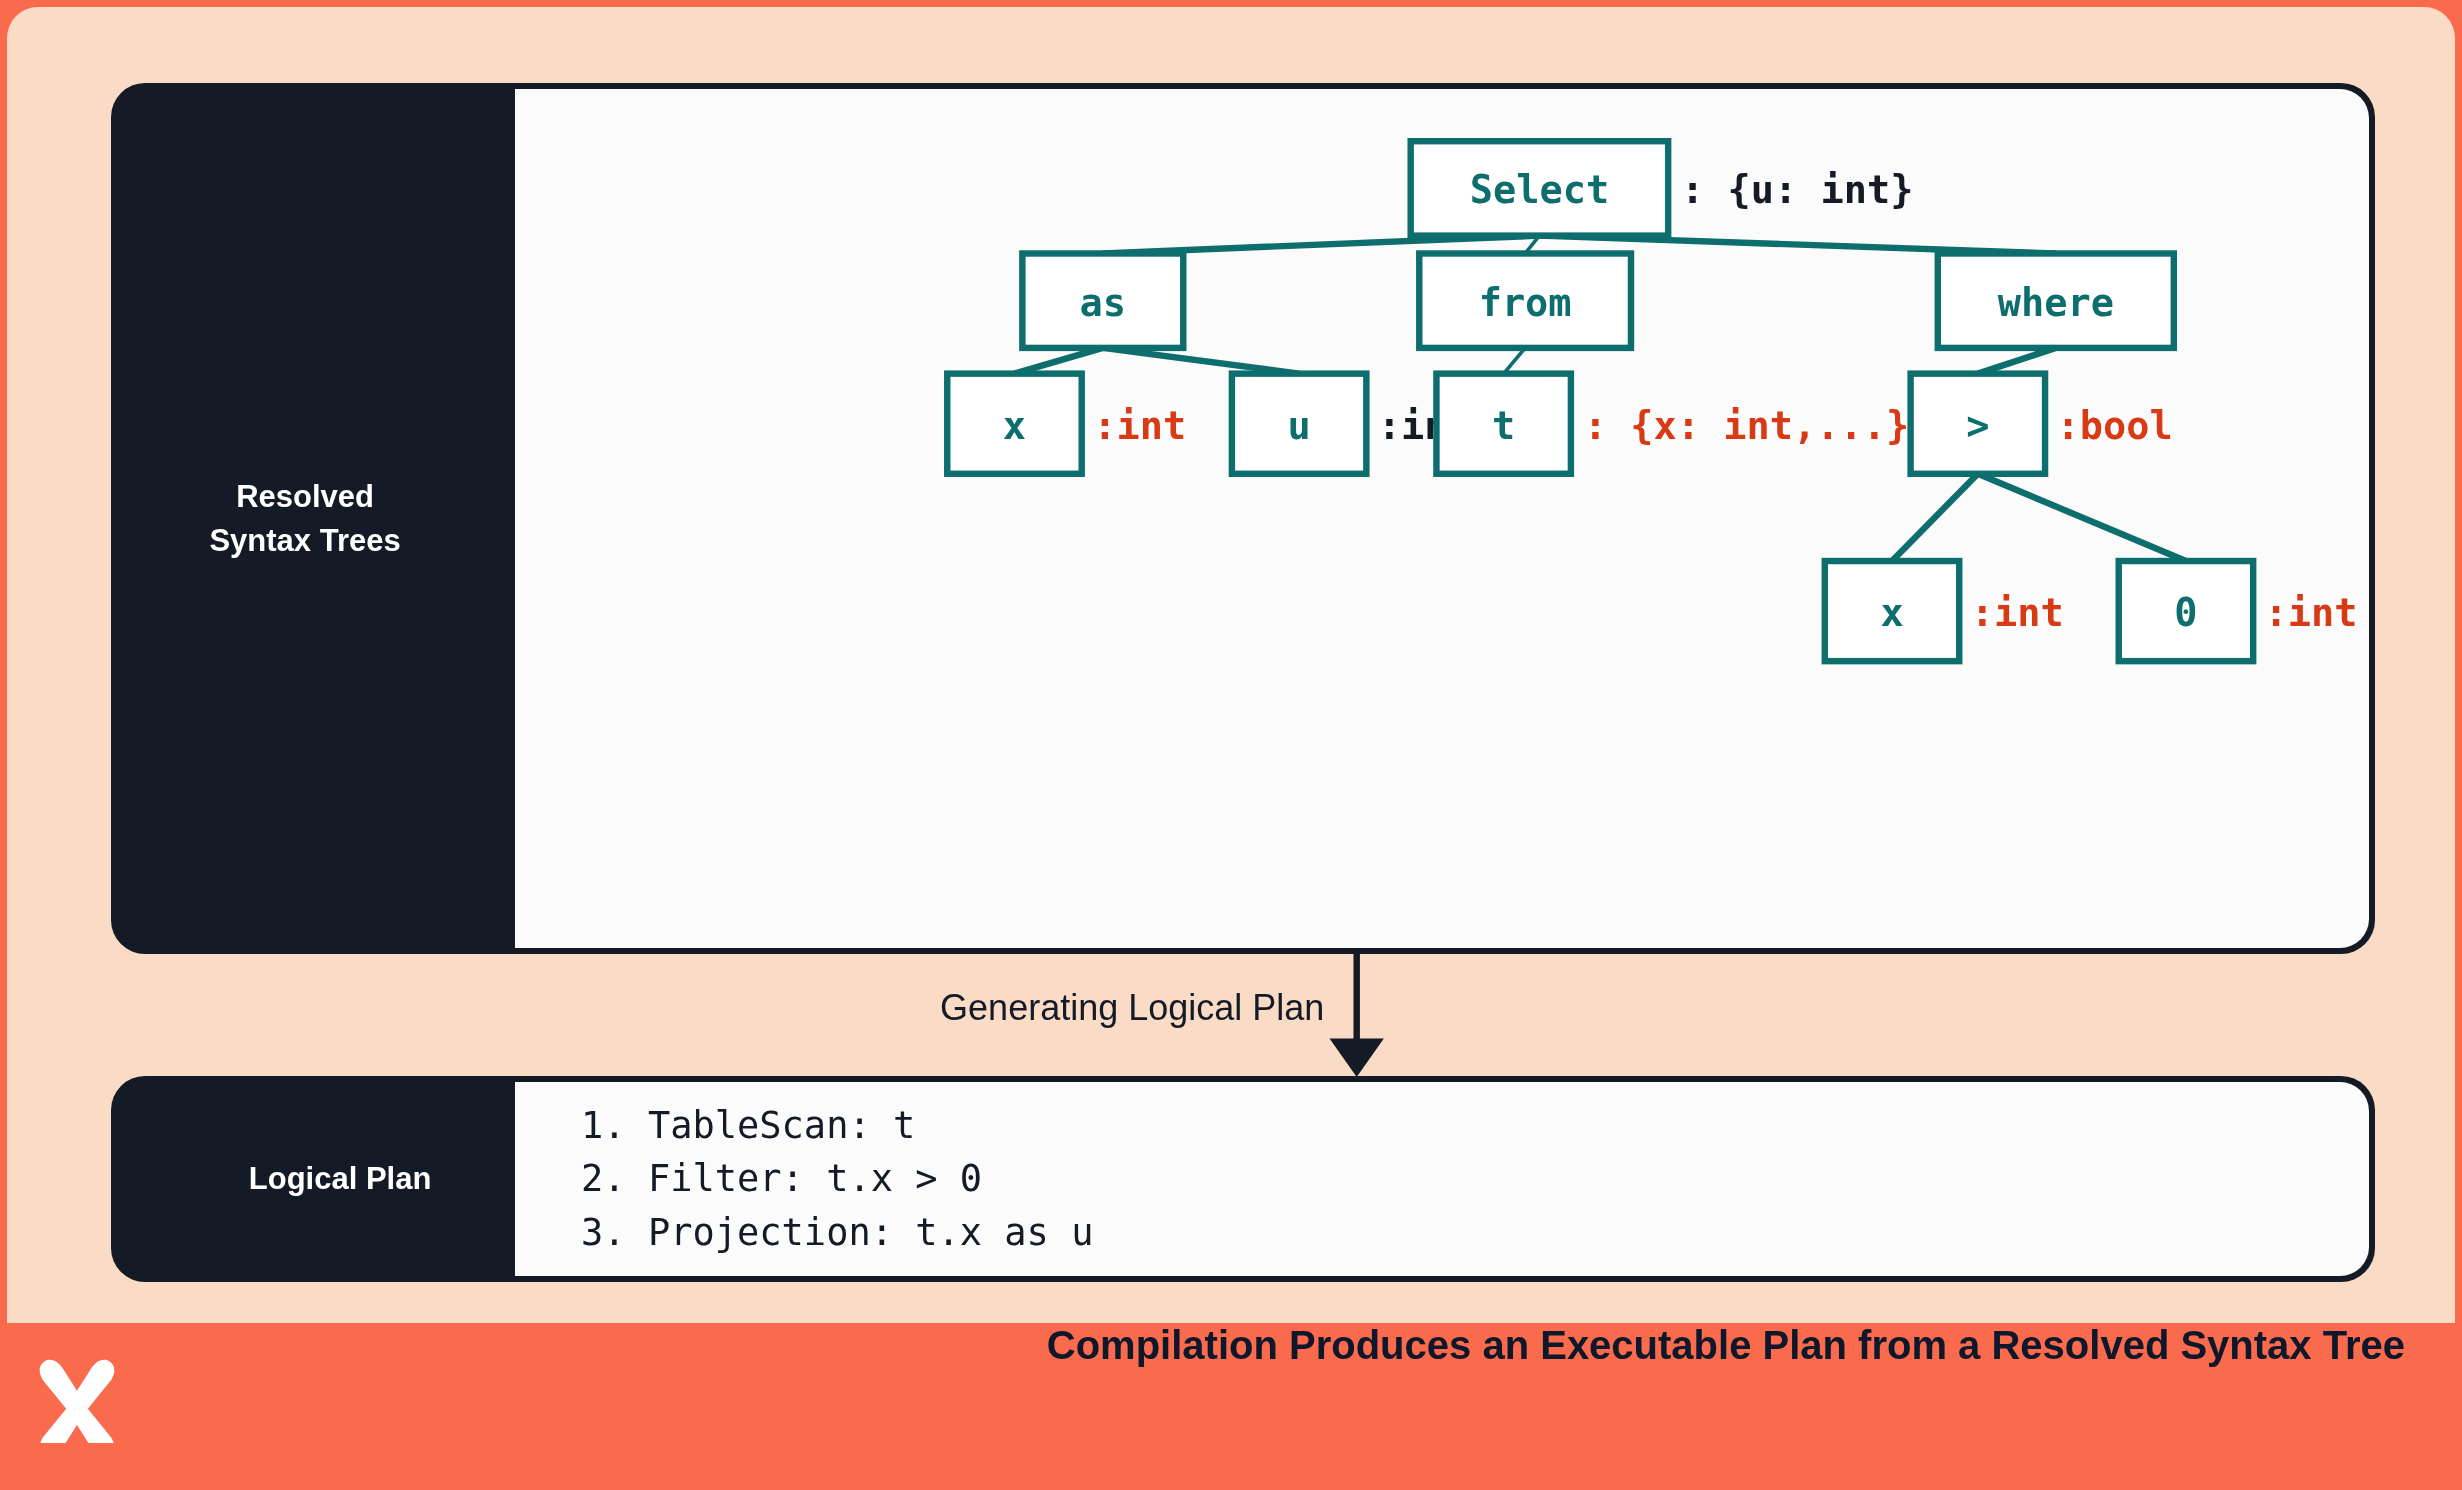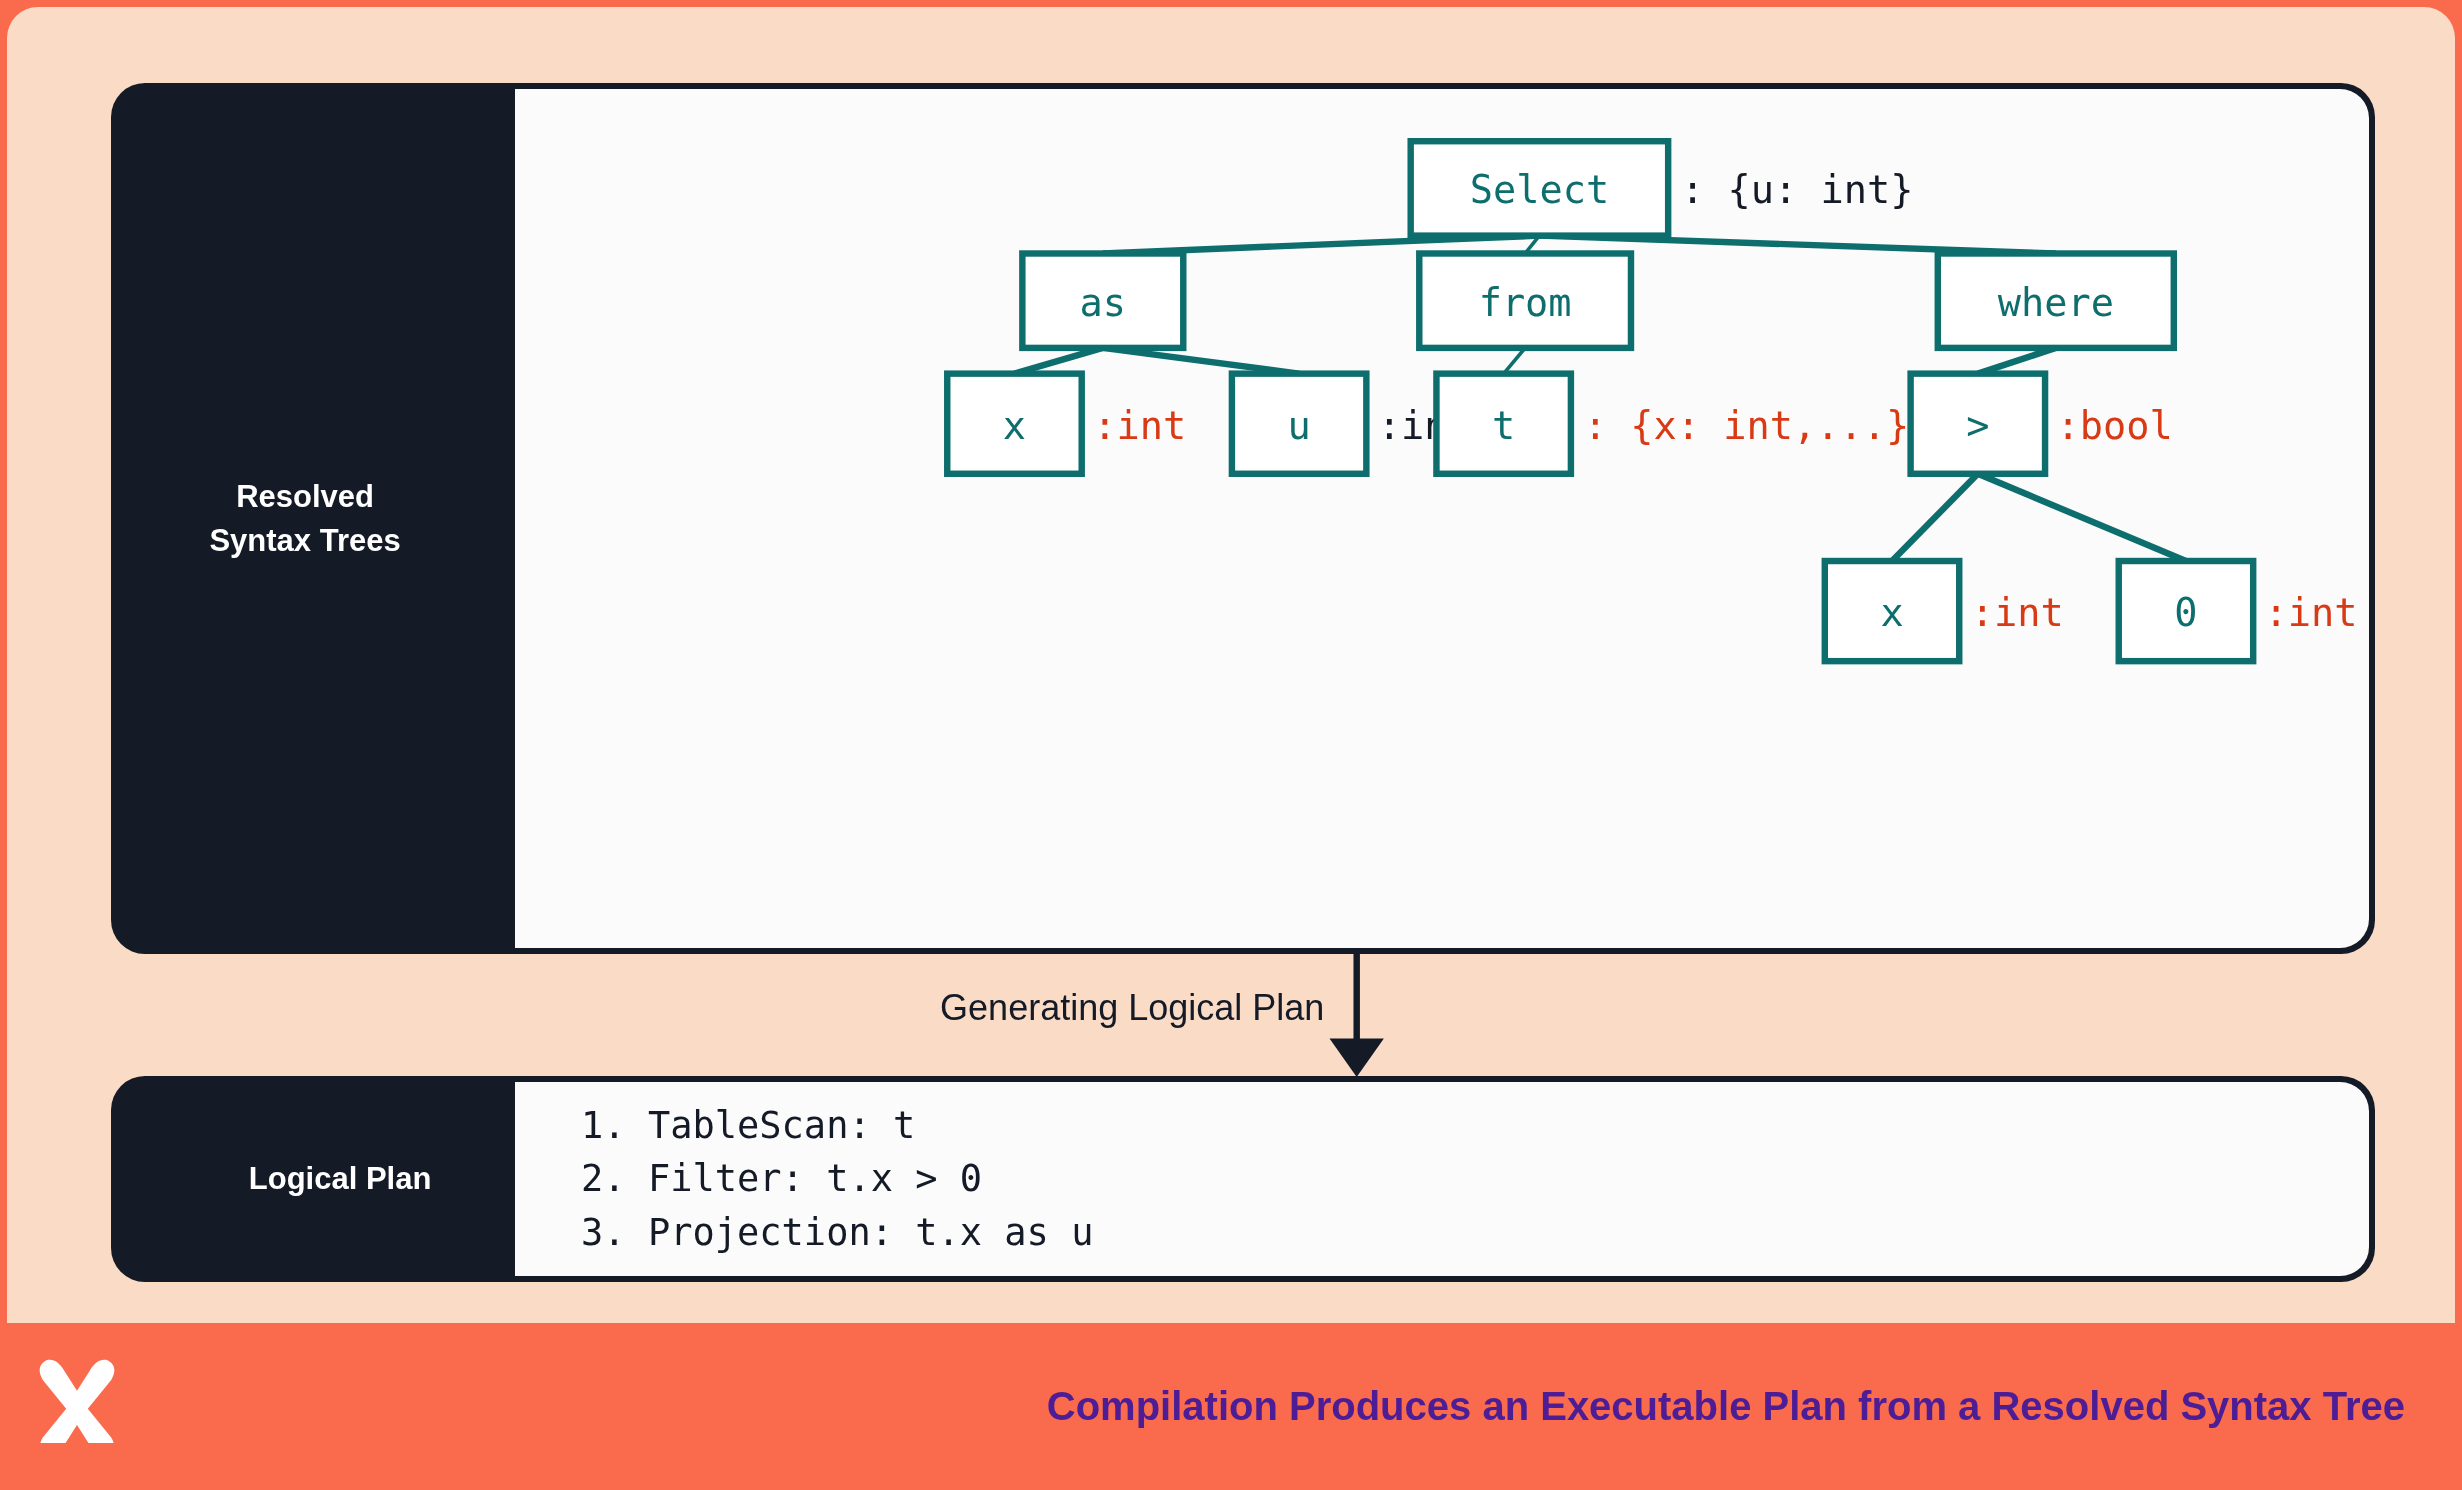--- a/index.html
+++ b/index.html
@@ -63,20 +63,21 @@
     width: 2264px;
     height: 871px;
   }
   #card-rst .card-sidebar {
     width: 388px;
     font-size: 31px;
   }
   #card-rst .card-body {
     left: 404px;
     right: 6.4px;
+    font-weight: bold;
   }
 
   
   #card-lp {
     left: 104px;
     top: 1069px;
     width: 2264px;
     height: 206px;
   }
   #card-lp .card-sidebar {
@@ -176,22 +177,21 @@
     top: 30px;
     width: 90px;
     height: 90px;
   }
   #footer-caption {
     position: absolute;
     right: 57px;
     top: 0;
     height: 167px;
     display: flex;
-    align-items: center;
-    color: #4c1d95;
+    color: #0f172a;
     font-size: 40px;
     font-weight: bold;
     white-space: nowrap;
   }
 </style>
 </head>
 <body>
 
 <div id="root">
 

